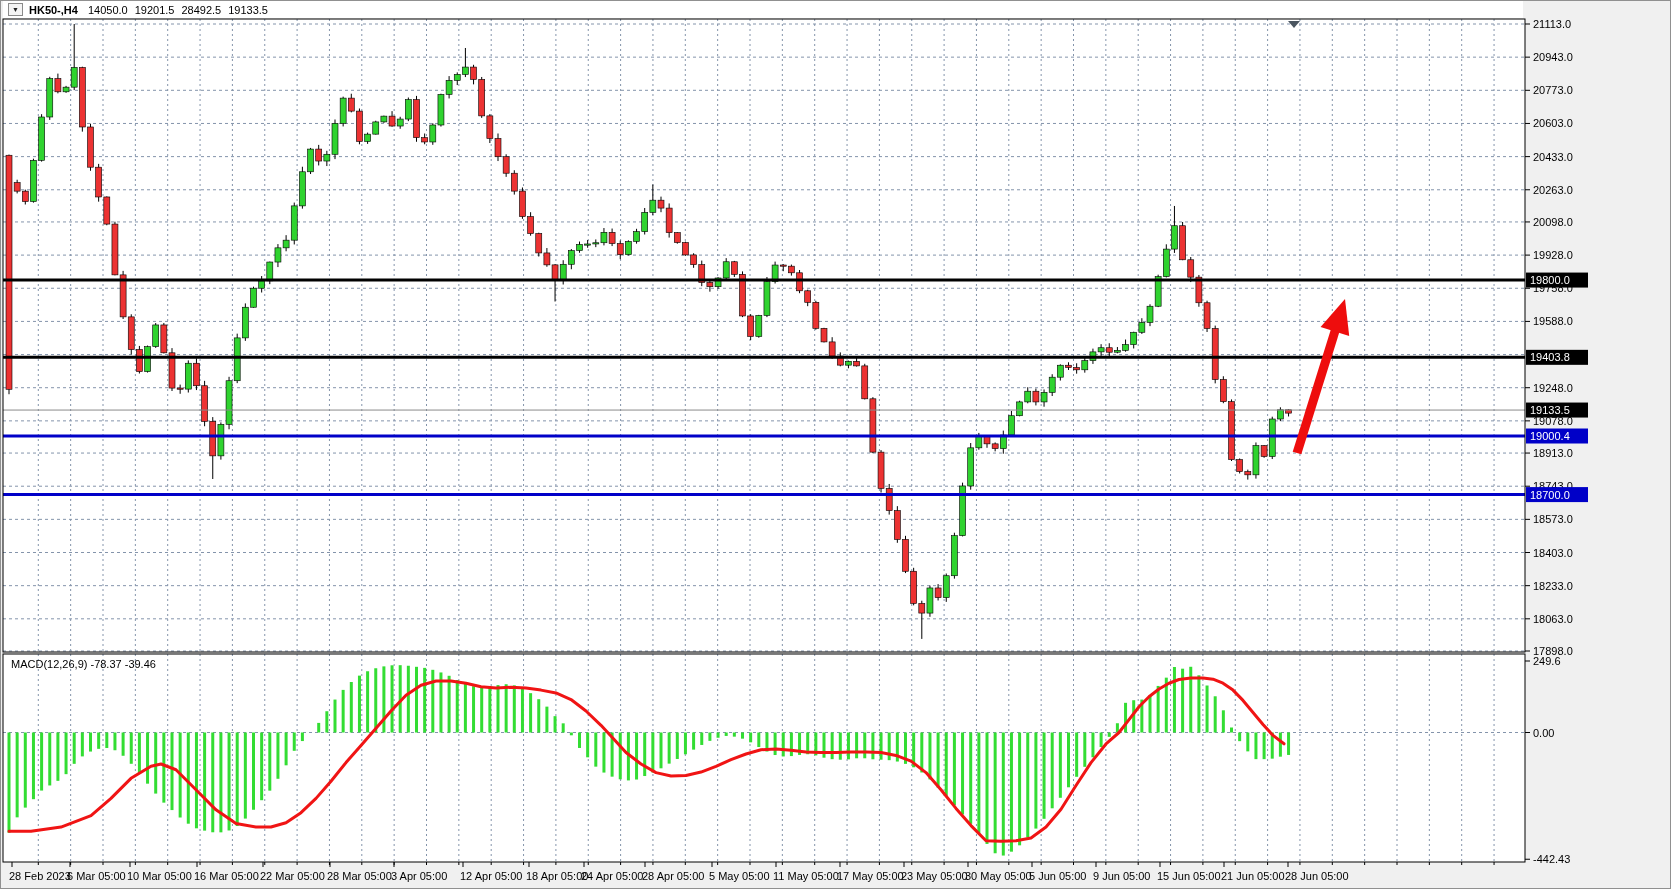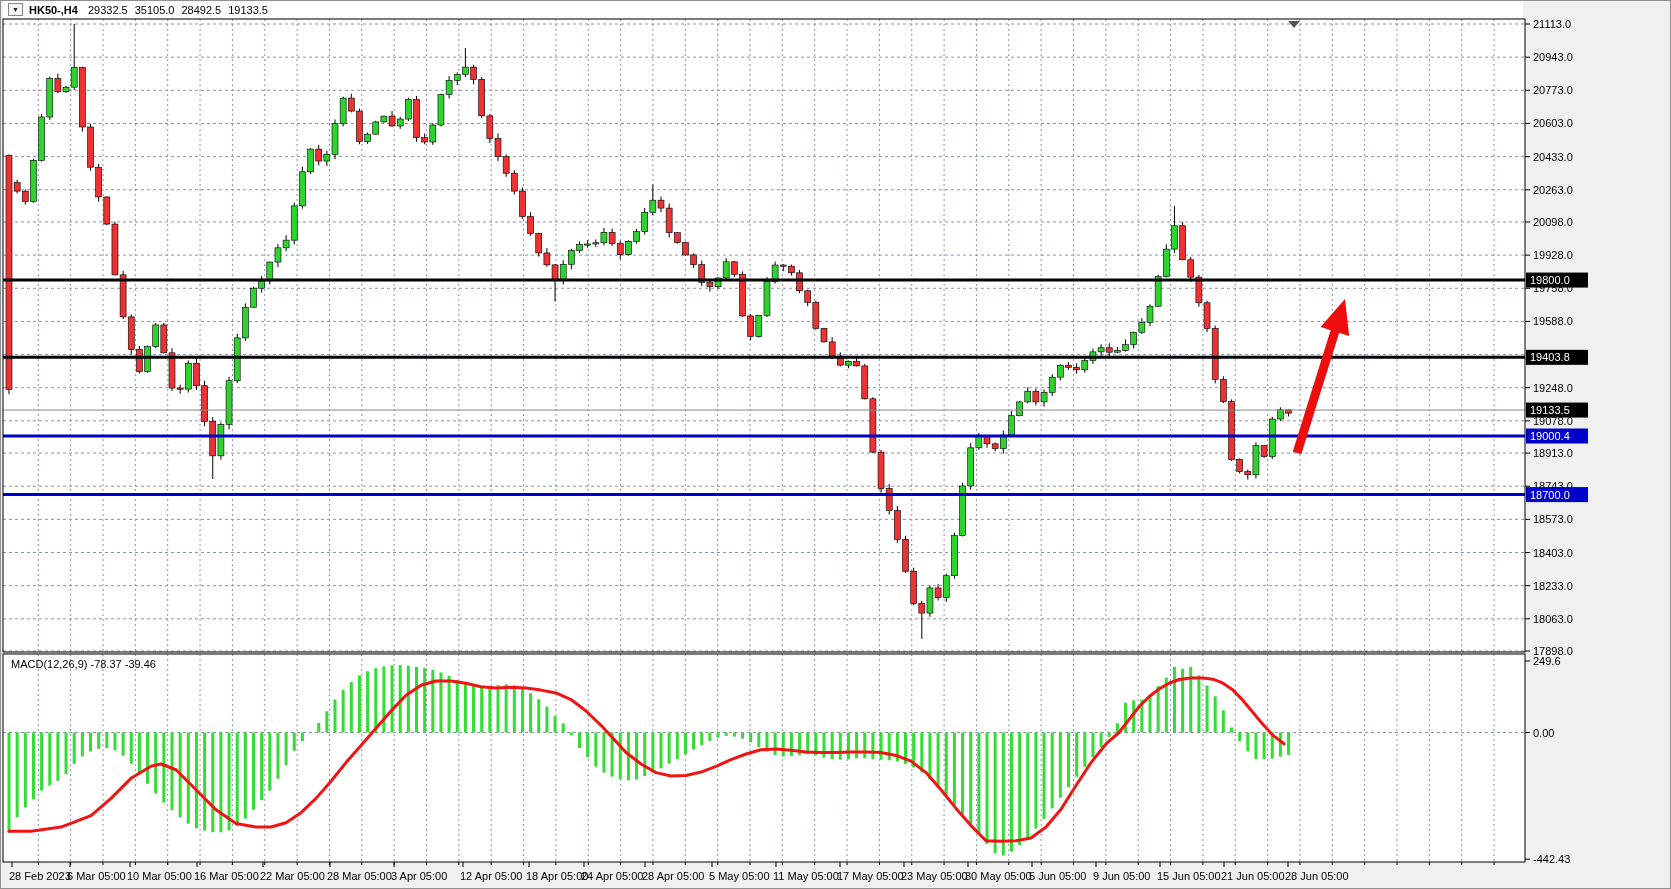--- a/index.html
+++ b/index.html
@@ -15,21 +15,21 @@
 </head>
 <body>
 
 <div class="window">
   <div class="titlebar">
     <span class="collapse-btn">
         <span>▼</span>
       </span>
     <span class="symbol">HK50-,H4</span>
     <span class="ohlc">
-      <span>29332.5</span><span>35105.0</span><span>28492.5</span><span>19133.5</span>
+      <span>14050.0</span><span>19201.5</span><span>28492.5</span><span>19133.5</span>
     </span>
   </div>
   <svg id="chart-svg" width="1671" height="889">
       <rect x="0" y="0" width="1671" height="889" fill="#f0f0f0"></rect>
       <rect x="2" y="18" width="1522" height="633" fill="#ffffff"></rect>
       <rect x="2" y="653" width="1522" height="208" fill="#ffffff"></rect>
       <defs>
         <clipPath id="clipMain">
           <rect x="3" y="19" width="1520" height="631"></rect>
         </clipPath>

